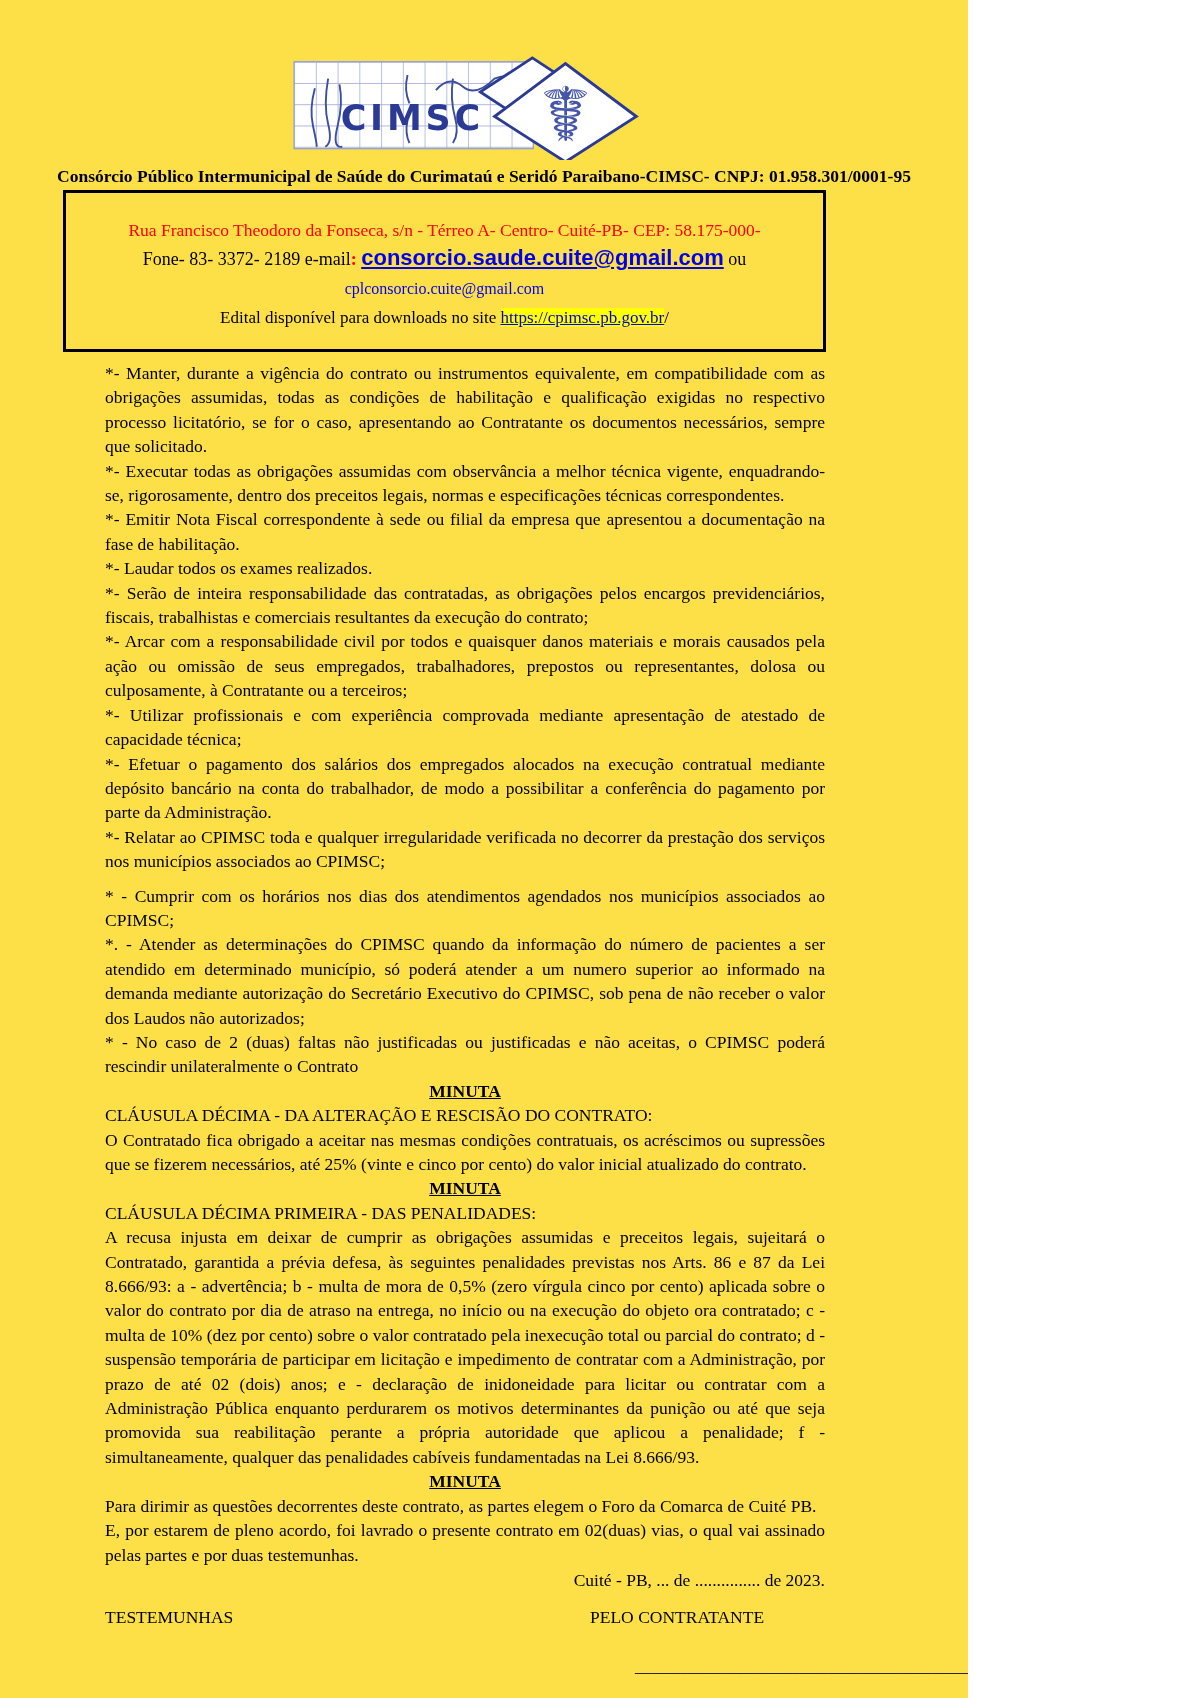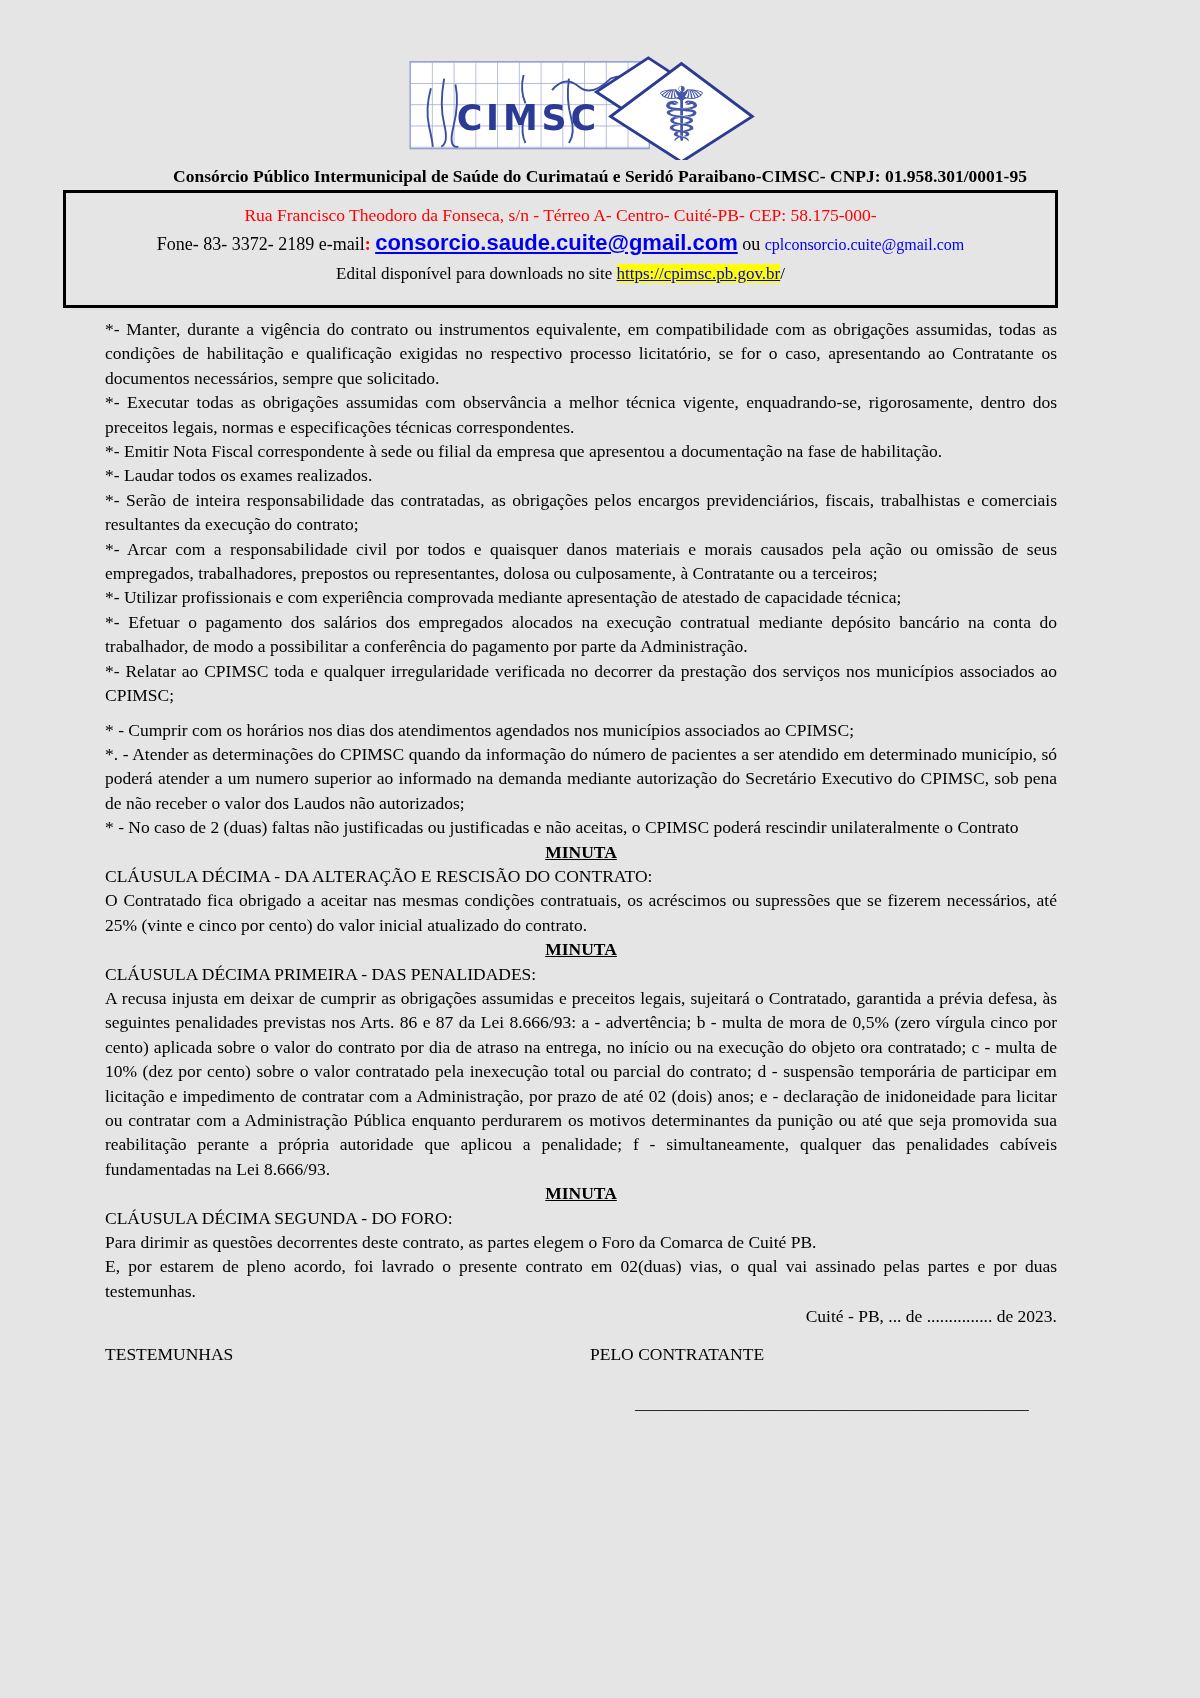--- a/index.html
+++ b/index.html
@@ -1,26 +1,26 @@
 <!DOCTYPE html>
 <html style="--red: #ff0000; --blue: #0000ee; --yellow: #ffff00; --logo_blue: #2b3a94; --logo_grid: #97a0d4; --logo_snake: #4456aa;"><head>
 <meta charset="utf-8">
 <style>
   html,body{margin:0;padding:0;background:#fff;}
-  .page{position:relative;width:1200px;height:1698px;background:#e5e5e5;overflow:hidden;
+  .page{position:relative;width:968px;height:1698px;background:#fde047;overflow:hidden;
         font-family:"Liberation Serif", serif;color:#000;}
   
   .logo-wrap{display:flex;justify-content:center;padding-top:56px;}
   .logo-svg{margin-left:-30px;}
   
   .doc-title{text-align:center;font-weight:bold;font-size:17.5px;line-height:22px;
              margin-top:5px;white-space:nowrap;}
   
   .info-box{margin:3px 142px 0 63px;border:3px solid #000;text-align:center;
-            padding:9px 8px 16px 8px;}
+            padding:24px 8px 16px 8px;}
   .addr-line{color:var(--red);font-size:17.5px;line-height:26px;}
   .fone-line{font-size:18px;line-height:29px;}
   .colon{color:var(--red);font-weight:bold;}
   .email-primary{font-family:"Liberation Sans", sans-serif;font-weight:bold;
                  color:var(--blue);text-decoration:underline;font-size:22px;}
   .email-secondary{color:var(--blue);font-size:16px;text-align:right;}
   .edital-line{font-size:17px;line-height:30px;}
   .edital-link{color:var(--blue);text-decoration:underline;background:var(--yellow);}
   
   .content{margin:9px 143px 0 105px;font-size:17.5px;line-height:24.4px;}
@@ -102,21 +102,20 @@
       <p class="para gap">* - Cumprir com os horários nos dias dos atendimentos agendados nos municípios associados ao CPIMSC;</p>
       <p class="para normal">*. - Atender as determinações do CPIMSC quando da informação do número de pacientes a ser atendido em determinado município, só poderá atender a um numero superior ao informado na demanda mediante autorização do Secretário Executivo do CPIMSC, sob pena de não receber o valor dos Laudos não autorizados;</p>
       <p class="para normal">* - No caso de 2 (duas) faltas não justificadas ou justificadas e não aceitas, o CPIMSC poderá rescindir unilateralmente o Contrato</p>
       <p class="para minuta">MINUTA</p>
       <p class="para normal">CLÁUSULA DÉCIMA - DA ALTERAÇÃO E RESCISÃO DO CONTRATO:</p>
       <p class="para normal">O Contratado fica obrigado a aceitar nas mesmas condições contratuais, os acréscimos ou supressões que se fizerem necessários, até 25% (vinte e cinco por cento) do valor inicial atualizado do contrato.</p>
       <p class="para minuta">MINUTA</p>
       <p class="para normal">CLÁUSULA DÉCIMA PRIMEIRA - DAS PENALIDADES:</p>
       <p class="para normal">A recusa injusta em deixar de cumprir as obrigações assumidas e preceitos legais, sujeitará o Contratado, garantida a prévia defesa, às seguintes penalidades previstas nos Arts. 86 e 87 da Lei 8.666/93: a - advertência; b - multa de mora de 0,5% (zero vírgula cinco por cento) aplicada sobre o valor do contrato por dia de atraso na entrega, no início ou na execução do objeto ora contratado; c - multa de 10% (dez por cento) sobre o valor contratado pela inexecução total ou parcial do contrato; d - suspensão temporária de participar em licitação e impedimento de contratar com a Administração, por prazo de até 02 (dois) anos; e - declaração de inidoneidade para licitar ou contratar com a Administração Pública enquanto perdurarem os motivos determinantes da punição ou até que seja promovida sua reabilitação perante a própria autoridade que aplicou a penalidade; f - simultaneamente, qualquer das penalidades cabíveis fundamentadas na Lei 8.666/93.</p>
       <p class="para minuta">MINUTA</p>
-      <p class="para normal">CLÁUSULA DÉCIMA SEGUNDA - DO FORO:</p>
       <p class="para normal">Para dirimir as questões decorrentes deste contrato, as partes elegem o Foro da Comarca de Cuité PB.</p>
       <p class="para normal">E, por estarem de pleno acordo, foi lavrado o presente contrato em 02(duas) vias, o qual vai assinado pelas partes e por duas testemunhas.</p>
     </main>
 
   <footer class="footer">
     <div class="date-row">Cuité - PB, ... de ............... de 2023.</div>
     <div class="labels-row">
       <span class="witnesses">TESTEMUNHAS</span>
       <span class="contractor">PELO CONTRATANTE</span>
     </div>

